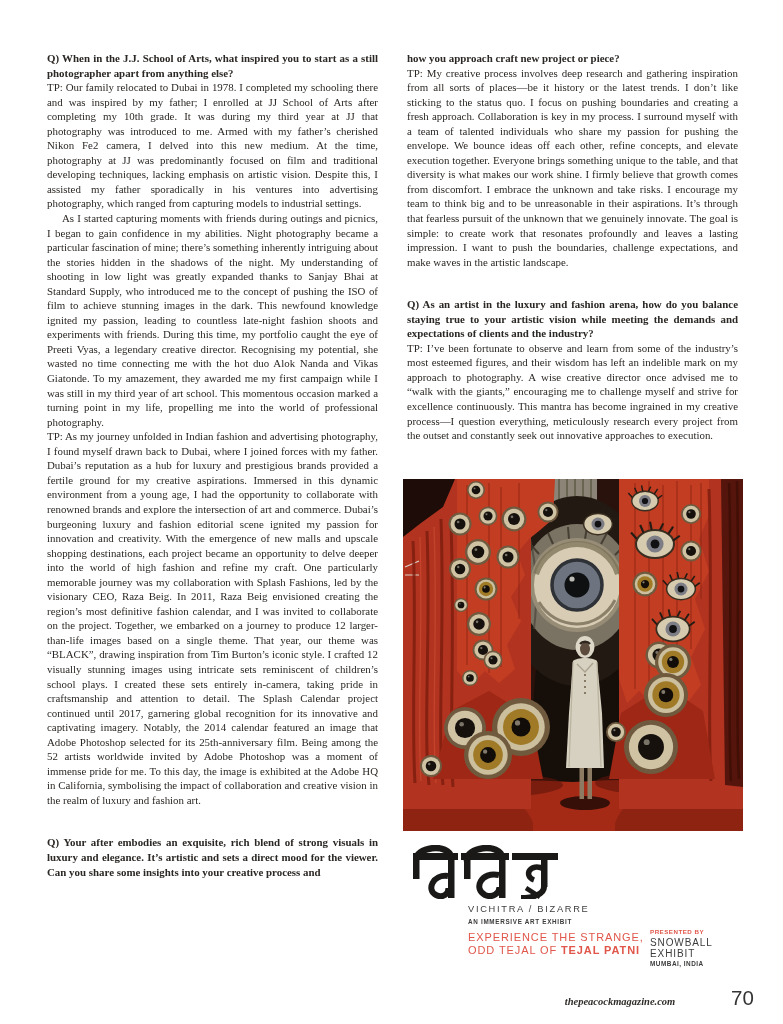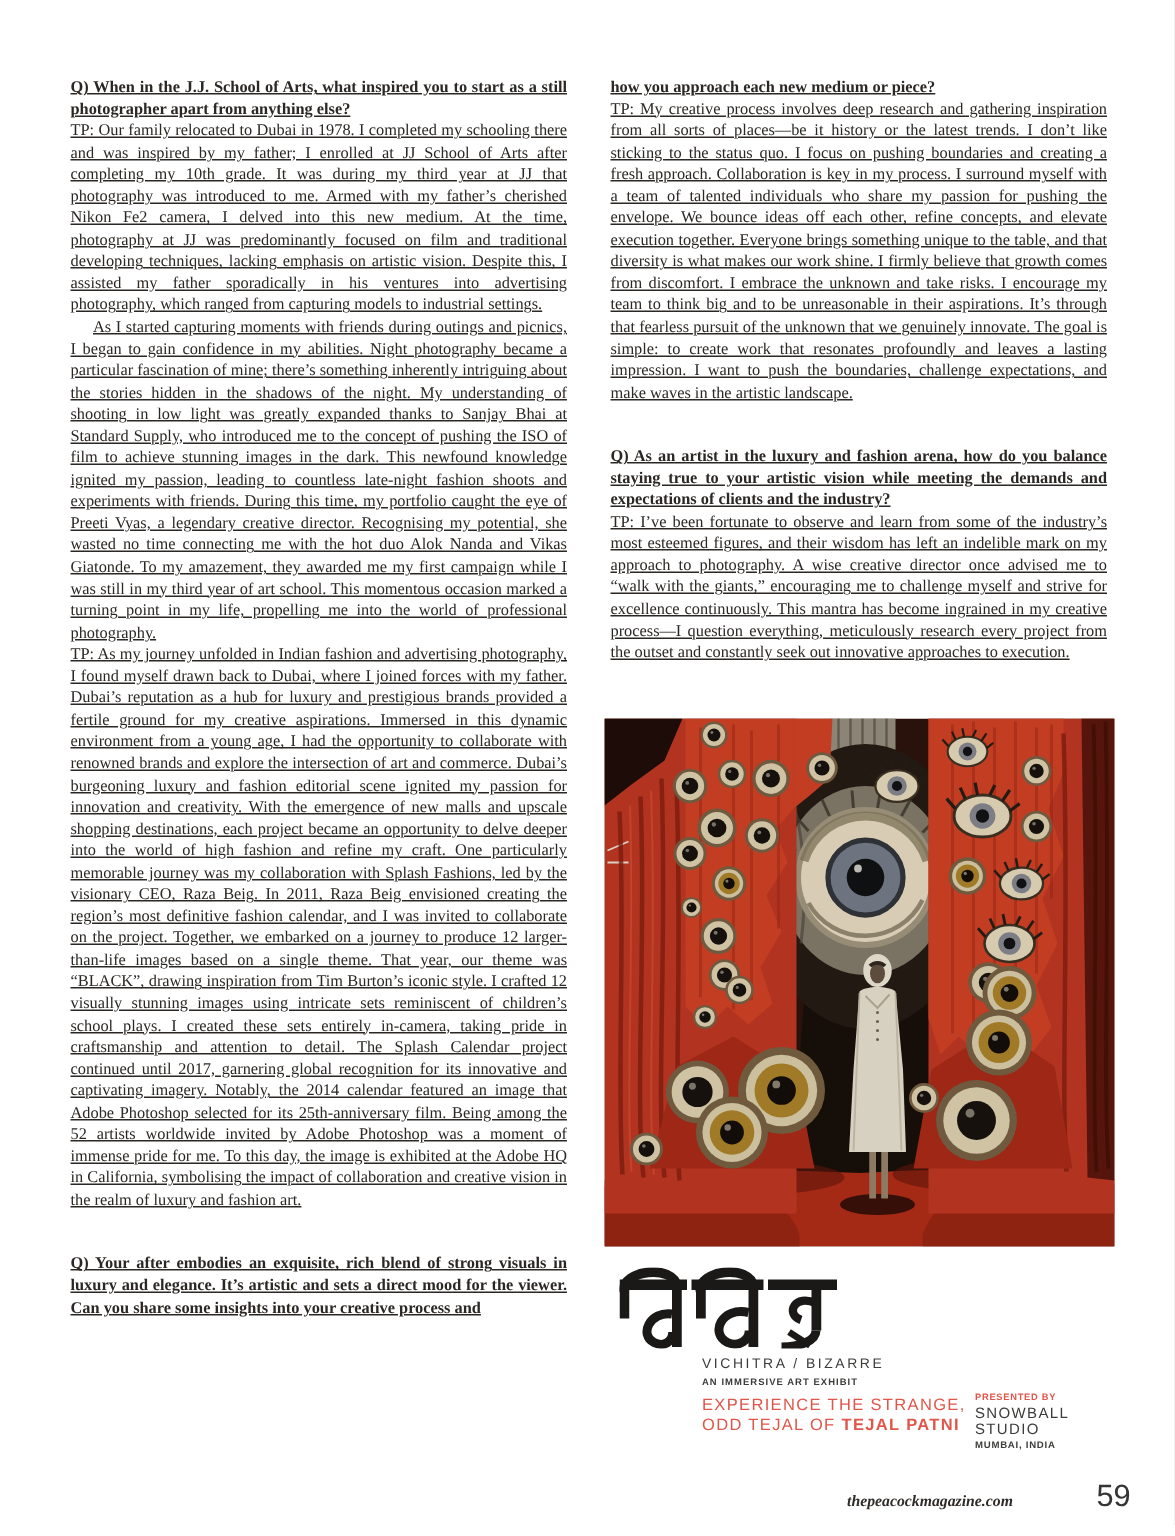--- a/index.html
+++ b/index.html
@@ -1,19 +1,19 @@
 <!DOCTYPE html>
 <html><head>
 <meta charset="utf-8">
 <style>
   html,body{margin:0;padding:0;background:#e8e8e8;}
   .page{position:relative;width:783px;height:1024px;background:#ffffff;overflow:hidden;
         font-family:"Liberation Serif",serif;}
   .col{position:absolute;top:51px;width:331px;color:#2b2724;font-size:10.9px;
-       line-height:14.55px;text-align:justify;text-decoration:underline;}
+       line-height:14.55px;text-align:justify;}
   #colL{left:47px;}
   #colR{left:407px;}
   .q{font-weight:700;}
   .blk{margin-top:28px;}
   .indent{text-indent:15px;}
 
   .art{position:absolute;left:403px;top:479px;width:340px;height:352px;}
   .art svg{display:block;}
 
   .brand{position:absolute;left:403px;top:845px;width:350px;height:115px;
@@ -42,21 +42,21 @@
 
   <div class="col" id="colL">
     <div class="q">Q) When in the J.J. School of Arts, what inspired you to start as a still photographer apart from anything else?</div>
     <div class="a">TP: Our family relocated to Dubai in 1978. I completed my schooling there and was inspired by my father; I enrolled at JJ School of Arts after completing my 10th grade. It was during my third year at JJ that photography was introduced to me. Armed with my father’s cherished Nikon Fe2 camera, I delved into this new medium. At the time, photography at JJ was predominantly focused on film and traditional developing techniques, lacking emphasis on artistic vision. Despite this, I assisted my father sporadically in his ventures into advertising photography, which ranged from capturing models to industrial settings.</div>
     <div class="a indent">As I started capturing moments with friends during outings and picnics, I began to gain confidence in my abilities. Night photography became a particular fascination of mine; there’s something inherently intriguing about the stories hidden in the shadows of the night. My understanding of shooting in low light was greatly expanded thanks to Sanjay Bhai at Standard Supply, who introduced me to the concept of pushing the ISO of film to achieve stunning images in the dark. This newfound knowledge ignited my passion, leading to countless late-night fashion shoots and experiments with friends. During this time, my portfolio caught the eye of Preeti Vyas, a legendary creative director. Recognising my potential, she wasted no time connecting me with the hot duo Alok Nanda and Vikas Giatonde. To my amazement, they awarded me my first campaign while I was still in my third year of art school. This momentous occasion marked a turning point in my life, propelling me into the world of professional photography.</div>
     <div class="a">TP: As my journey unfolded in Indian fashion and advertising photography, I found myself drawn back to Dubai, where I joined forces with my father. Dubai’s reputation as a hub for luxury and prestigious brands provided a fertile ground for my creative aspirations. Immersed in this dynamic environment from a young age, I had the opportunity to collaborate with renowned brands and explore the intersection of art and commerce. Dubai’s burgeoning luxury and fashion editorial scene ignited my passion for innovation and creativity. With the emergence of new malls and upscale shopping destinations, each project became an opportunity to delve deeper into the world of high fashion and refine my craft. One particularly memorable journey was my collaboration with Splash Fashions, led by the visionary CEO, Raza Beig. In 2011, Raza Beig envisioned creating the region’s most definitive fashion calendar, and I was invited to collaborate on the project. Together, we embarked on a journey to produce 12 larger-than-life images based on a single theme. That year, our theme was “BLACK”, drawing inspiration from Tim Burton’s iconic style. I crafted 12 visually stunning images using intricate sets reminiscent of children’s school plays. I created these sets entirely in-camera, taking pride in craftsmanship and attention to detail. The Splash Calendar project continued until 2017, garnering global recognition for its innovative and captivating imagery. Notably, the 2014 calendar featured an image that Adobe Photoshop selected for its 25th-anniversary film. Being among the 52 artists worldwide invited by Adobe Photoshop was a moment of immense pride for me. To this day, the image is exhibited at the Adobe HQ in California, symbolising the impact of collaboration and creative vision in the realm of luxury and fashion art.</div>
     <div class="q blk">Q) Your after embodies an exquisite, rich blend of strong visuals in luxury and elegance. It’s artistic and sets a direct mood for the viewer. Can you share some insights into your creative process and</div>
   </div>
 
   <div class="col" id="colR">
-    <div class="q">how you approach each new medium or piece?</div>
+    <div class="q">how you approach craft new project or piece?</div>
     <div class="a">TP: My creative process involves deep research and gathering inspiration from all sorts of places—be it history or the latest trends. I don’t like sticking to the status quo. I focus on pushing boundaries and creating a fresh approach. Collaboration is key in my process. I surround myself with a team of talented individuals who share my passion for pushing the envelope. We bounce ideas off each other, refine concepts, and elevate execution together. Everyone brings something unique to the table, and that diversity is what makes our work shine. I firmly believe that growth comes from discomfort. I embrace the unknown and take risks. I encourage my team to think big and to be unreasonable in their aspirations. It’s through that fearless pursuit of the unknown that we genuinely innovate. The goal is simple: to create work that resonates profoundly and leaves a lasting impression. I want to push the boundaries, challenge expectations, and make waves in the artistic landscape.</div>
     <div class="q blk">Q) As an artist in the luxury and fashion arena, how do you balance staying true to your artistic vision while meeting the demands and expectations of clients and the industry?</div>
     <div class="a">TP: I’ve been fortunate to observe and learn from some of the industry’s most esteemed figures, and their wisdom has left an indelible mark on my approach to photography. A wise creative director once advised me to “walk with the giants,” encouraging me to challenge myself and strive for excellence continuously. This mantra has become ingrained in my creative process—I question everything, meticulously research every project from the outset and constantly seek out innovative approaches to execution.</div>
   </div>
 
   <div class="art">
     <svg width="340" height="352" viewBox="0 0 340 352">
       <defs>
         <g id="eb">
           <circle r="10" fill="#6f5a40"></circle>
@@ -211,21 +211,21 @@
       </svg>
     </div>
     <div class="btitle">VICHITRA / BIZARRE</div>
     <div class="bsub">AN IMMERSIVE ART EXHIBIT</div>
     <div class="btag">
       <span>EXPERIENCE THE STRANGE,</span><br>
       <span>ODD TEJAL OF </span><b>TEJAL PATNI</b>
     </div>
     <div class="bright">
       <div class="presby">PRESENTED BY</div>
-      <div class="studio">SNOWBALL STUDIO</div>
+      <div class="studio">SNOWBALL EXHIBIT</div>
       <div class="loc">MUMBAI, INDIA</div>
     </div>
   </div>
 
   <div class="site">thepeacockmagazine.com</div>
-  <div class="pageno">59</div>
+  <div class="pageno">70</div>
 
 </div>
 
 </body></html>

